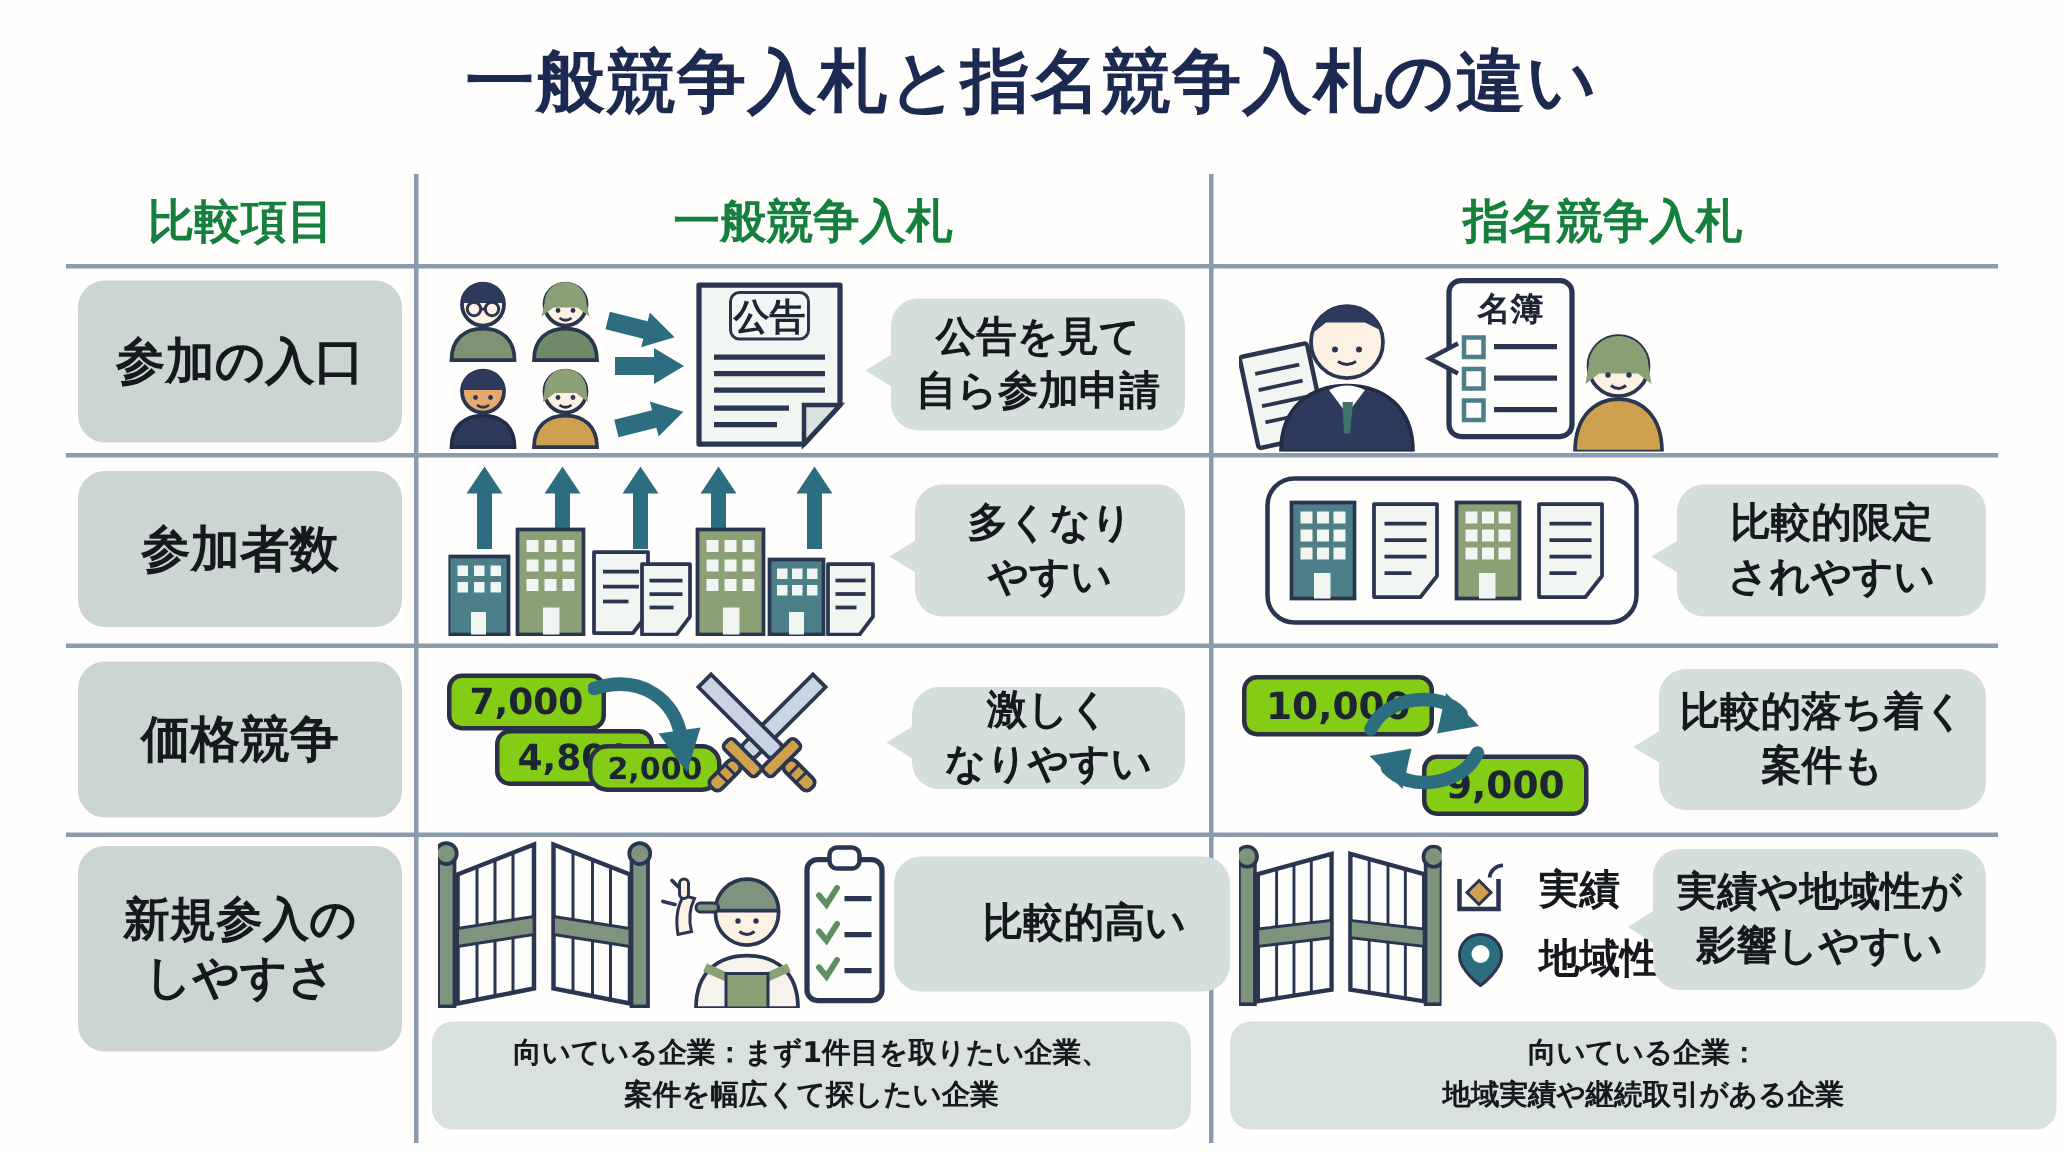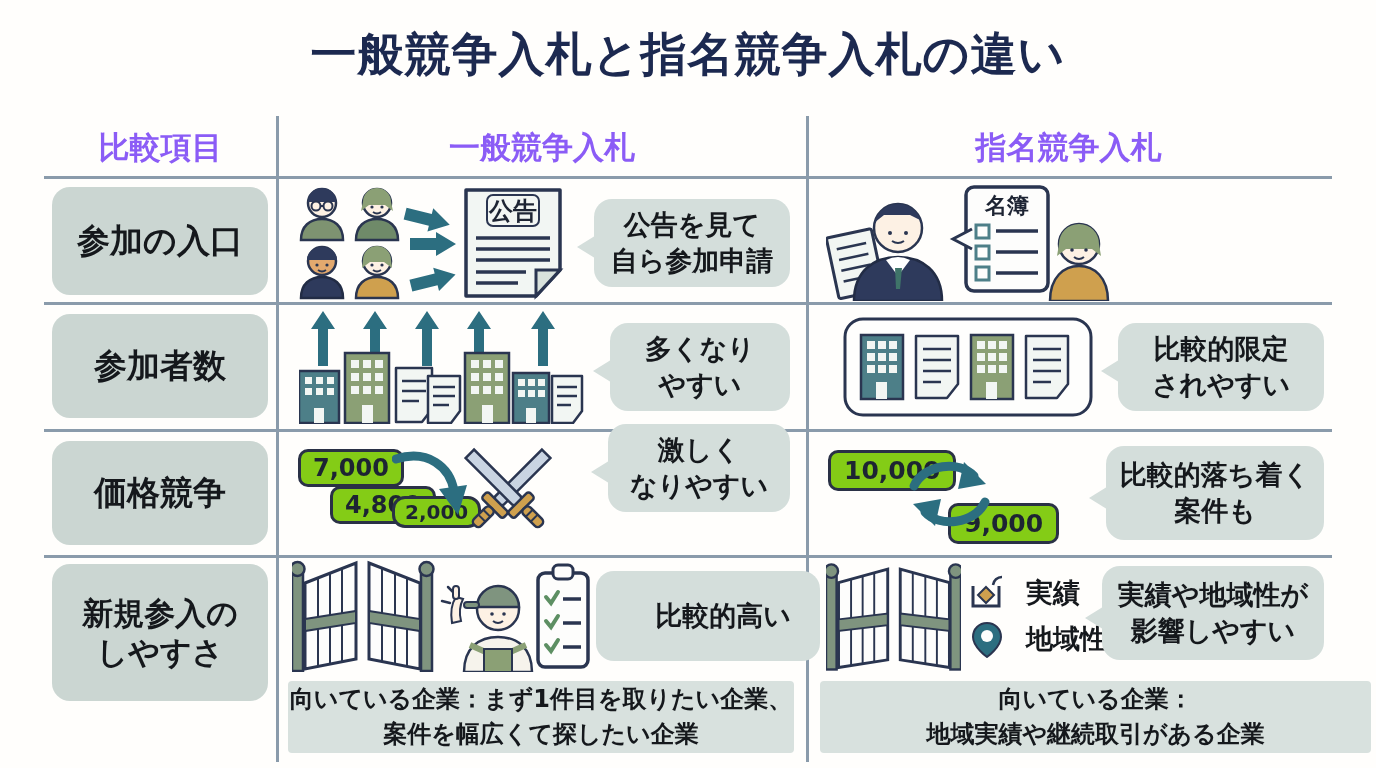--- a/index.html
+++ b/index.html
@@ -4,34 +4,34 @@
 <style>
   html,body{margin:0;padding:0;background:#ffffff;}
   .page{position:relative;width:1376px;height:768px;background:#fffefc;overflow:hidden;
         font-family:"DejaVu Sans","Liberation Sans",sans-serif;}
   .title{position:absolute;top:24px;left:0;width:1376px;text-align:center;
          font-size:46px;font-weight:800;color:#1c2950;letter-spacing:1px;}
   .vline,.hline{position:absolute;background:#8a9bab;}
   .vline{width:3px;top:116px;height:646px;}
   .hline{height:3px;left:44px;width:1288px;}
   .hdr{position:absolute;top:126px;height:44px;display:flex;align-items:center;justify-content:center;
-       font-size:31px;font-weight:800;color:#8b5cf6;}
+       font-size:31px;font-weight:800;color:#15803d;}
   .label-box{position:absolute;left:52px;width:216px;background:#cbd6d2;border-radius:18px;
        display:flex;align-items:center;justify-content:center;text-align:center;
        font-size:33px;font-weight:800;color:#15181c;white-space:pre-line;line-height:1.25;}
   .label-box.two-line{font-size:31px;}
   .bubble{position:absolute;background:#d4dedb;border-radius:18px;display:flex;align-items:center;
        justify-content:center;text-align:center;font-size:27px;font-weight:800;color:#15181c;
        white-space:pre-line;line-height:1.32;}
   .bubble.tail::before{content:"";position:absolute;left:-17px;top:55%;transform:translateY(-50%);
        border-top:13px solid transparent;border-bottom:13px solid transparent;
        border-right:21px solid #d4dedb;}
-  .footer-bubble{position:absolute;top:681px;height:72px;background:#d8e1de;border-radius:4px;
+  .footer-bubble{position:absolute;top:681px;height:72px;background:#d8e1de;border-radius:14px;
        display:flex;align-items:center;justify-content:center;text-align:center;
-       font-size:24px;font-weight:800;color:#15181c;white-space:pre-line;line-height:1.45;}
+       font-size:19px;font-weight:800;color:#15181c;white-space:pre-line;line-height:1.45;}
   .art{position:absolute;}
   .price-tag{position:absolute;background:#84cc16;border:3px solid #2a3146;border-radius:10px;
        padding:2px 12px;font-size:24px;font-weight:800;color:#1d2433;}
   .price-tag.small{font-size:20px;padding:1px 10px;}
   .price-tag.big{font-size:25px;padding:3px 13px;}
   .badge-row{position:absolute;display:flex;align-items:center;gap:20px;
        font-size:27px;font-weight:800;color:#15181c;}
 </style>
 </head>
 <body>
@@ -312,21 +312,21 @@
       <line x1="51" y1="87" x2="61" y2="87" stroke="#2a3550" stroke-width="2"></line>
     </g>
     <g transform="rotate(-45 56 50)">
       <polygon points="50,-4 62,-4 62,62 56,72 50,62" fill="#c9d4e2" stroke="#2a3550" stroke-width="2.5"></polygon>
       <rect x="41" y="64" width="30" height="9" rx="3" fill="#cfa04e" stroke="#2a3550" stroke-width="2.5"></rect>
       <rect x="51" y="73" width="10" height="24" rx="4" fill="#cfa04e" stroke="#2a3550" stroke-width="2.5"></rect>
       <line x1="51" y1="80" x2="61" y2="80" stroke="#2a3550" stroke-width="2"></line>
       <line x1="51" y1="87" x2="61" y2="87" stroke="#2a3550" stroke-width="2"></line>
     </g>
   </svg>
-  <div class="bubble tail" style="left:608px;top:424px;width:182px;height:88px;">激しく
+  <div class="bubble tail" style="left:608px;top:458px;width:182px;height:68px;">激しく
 なりやすい</div>
 
   <div class="price-tag big" style="left:828px;top:450px;">10,000</div>
   <div class="price-tag big" style="left:948px;top:503px;">9,000</div>
   <svg class="art" style="left:902px;top:452px;" width="95" height="85" viewBox="0 0 95 85">
     <path d="M12,34 C22,12 58,8 72,24" fill="none" stroke="#2c6e80" stroke-width="9" stroke-linecap="round"></path>
     <path d="M62,10 L84,32 L56,37 Z" fill="#2c6e80"></path>
     <path d="M83,50 C73,72 37,76 23,60" fill="none" stroke="#2c6e80" stroke-width="9" stroke-linecap="round"></path>
     <path d="M33,74 L11,52 L39,47 Z" fill="#2c6e80"></path>
   </svg>

